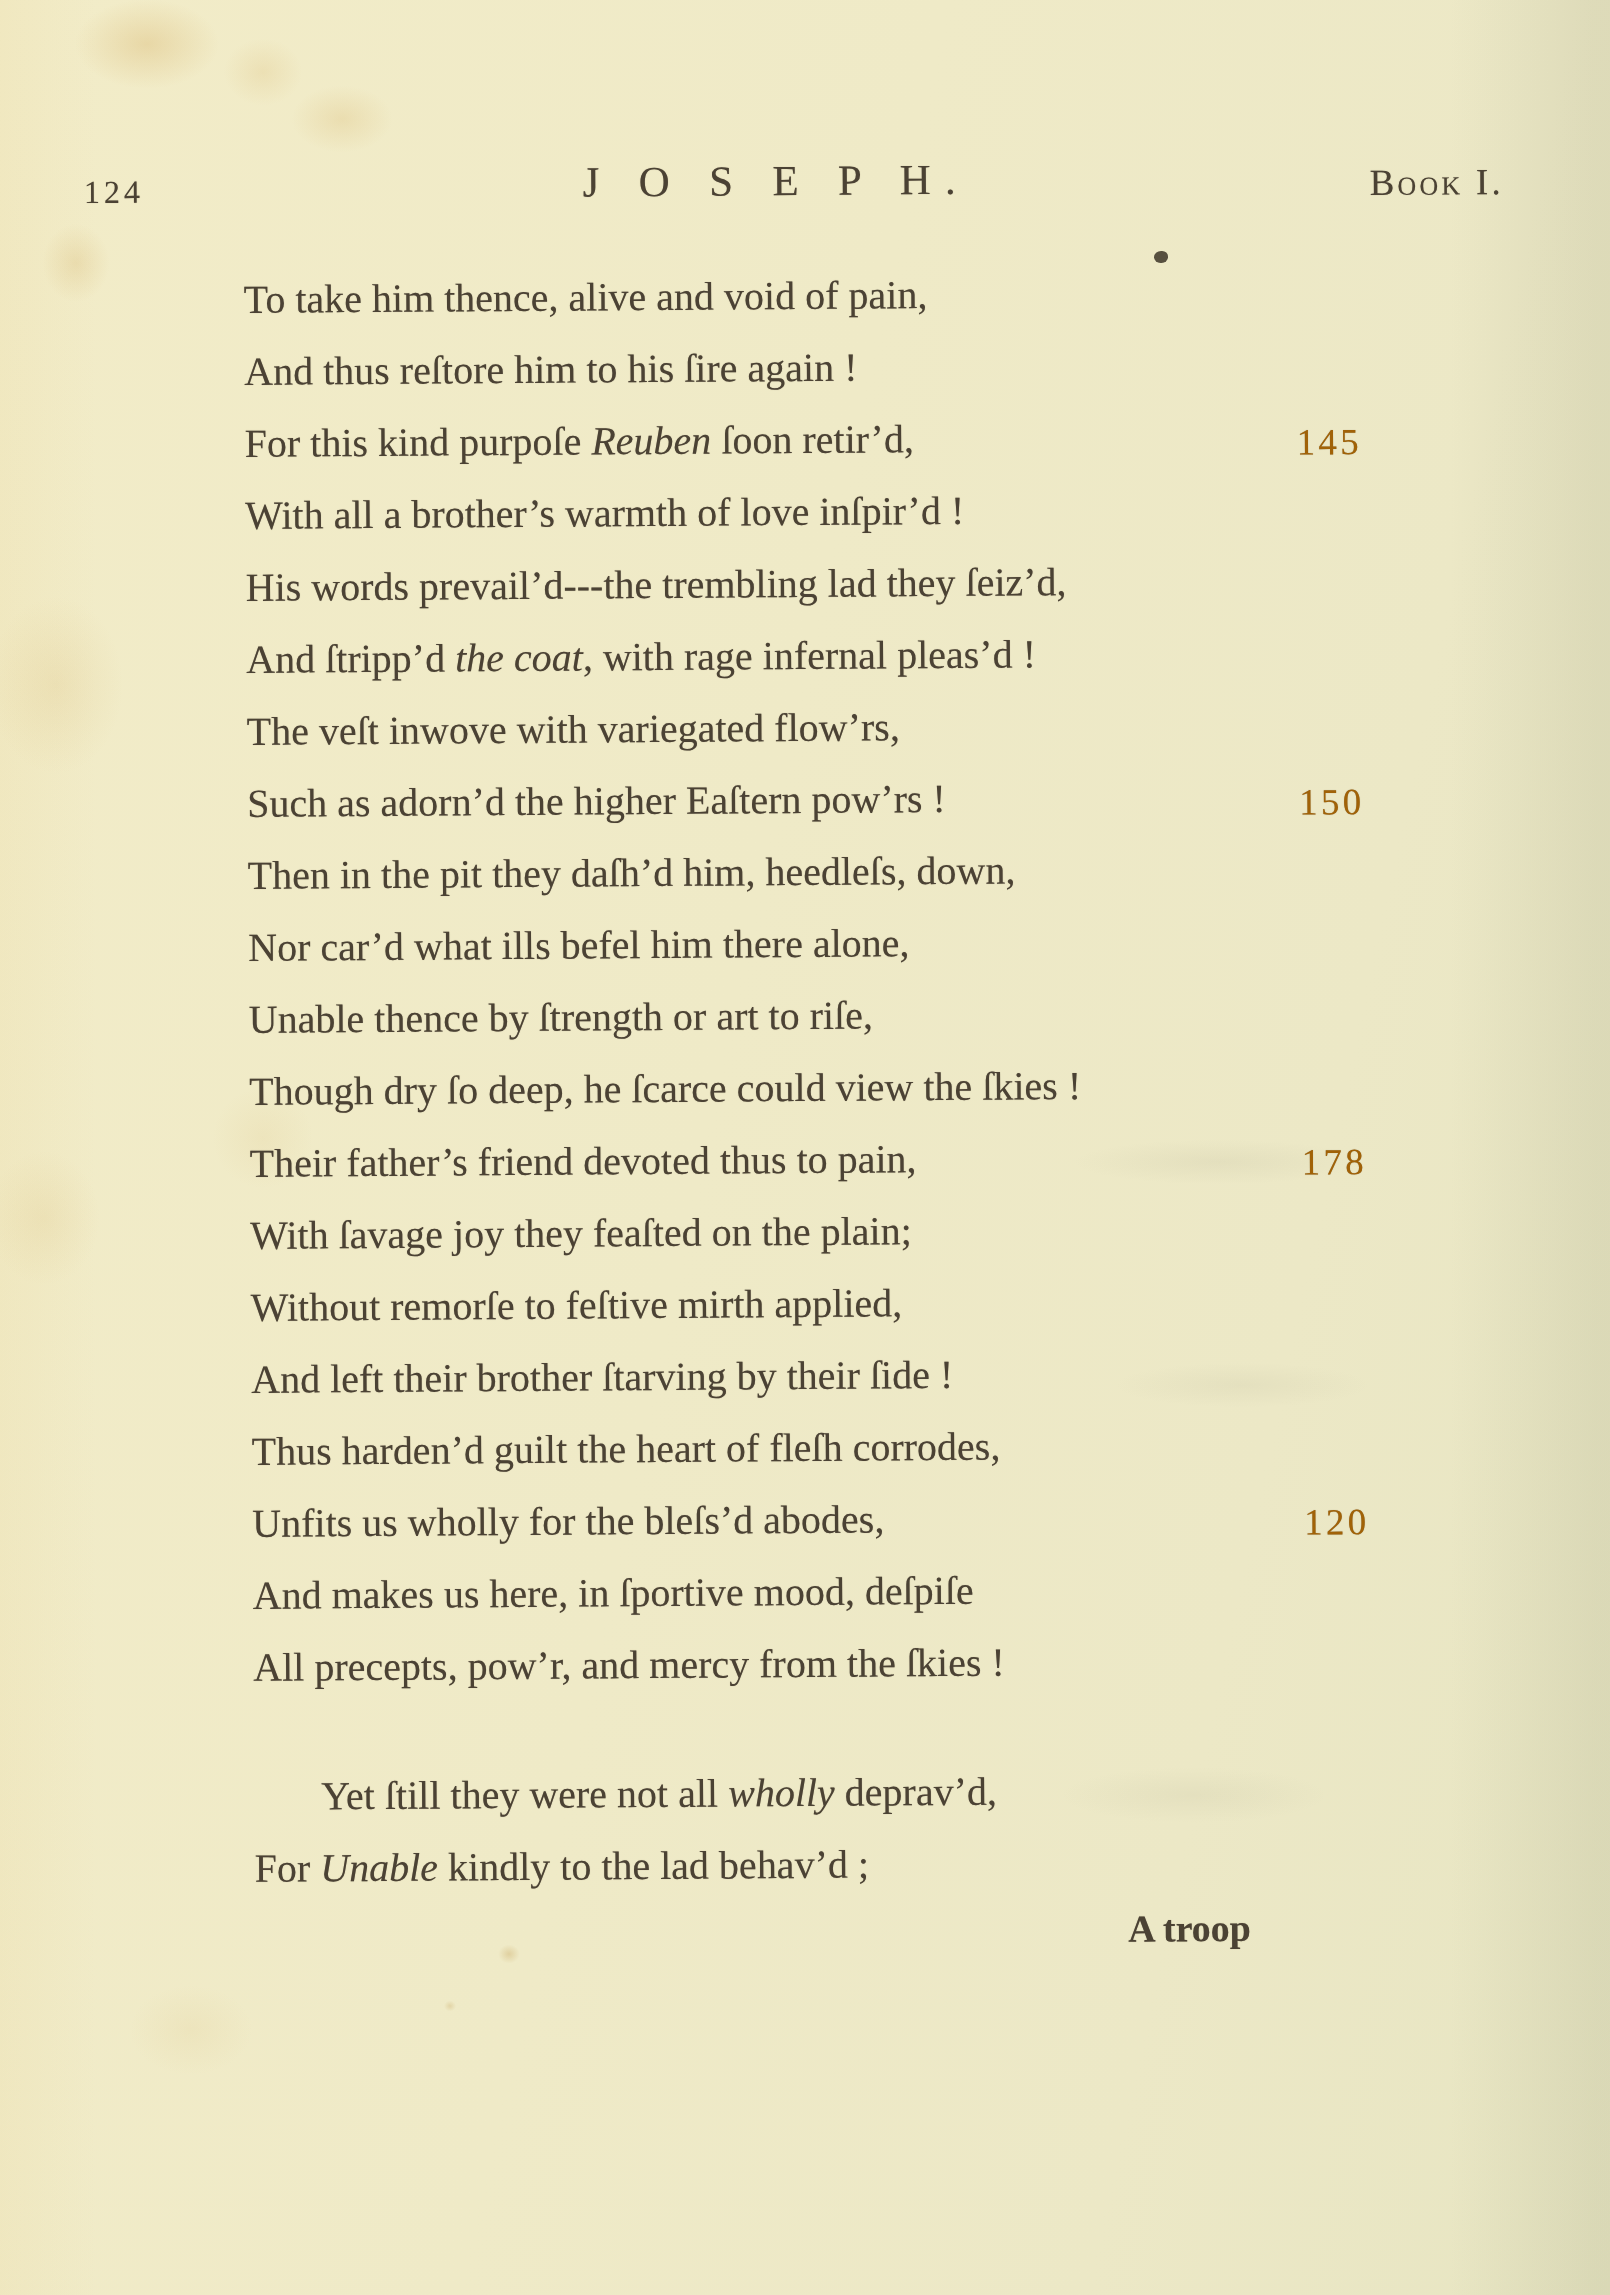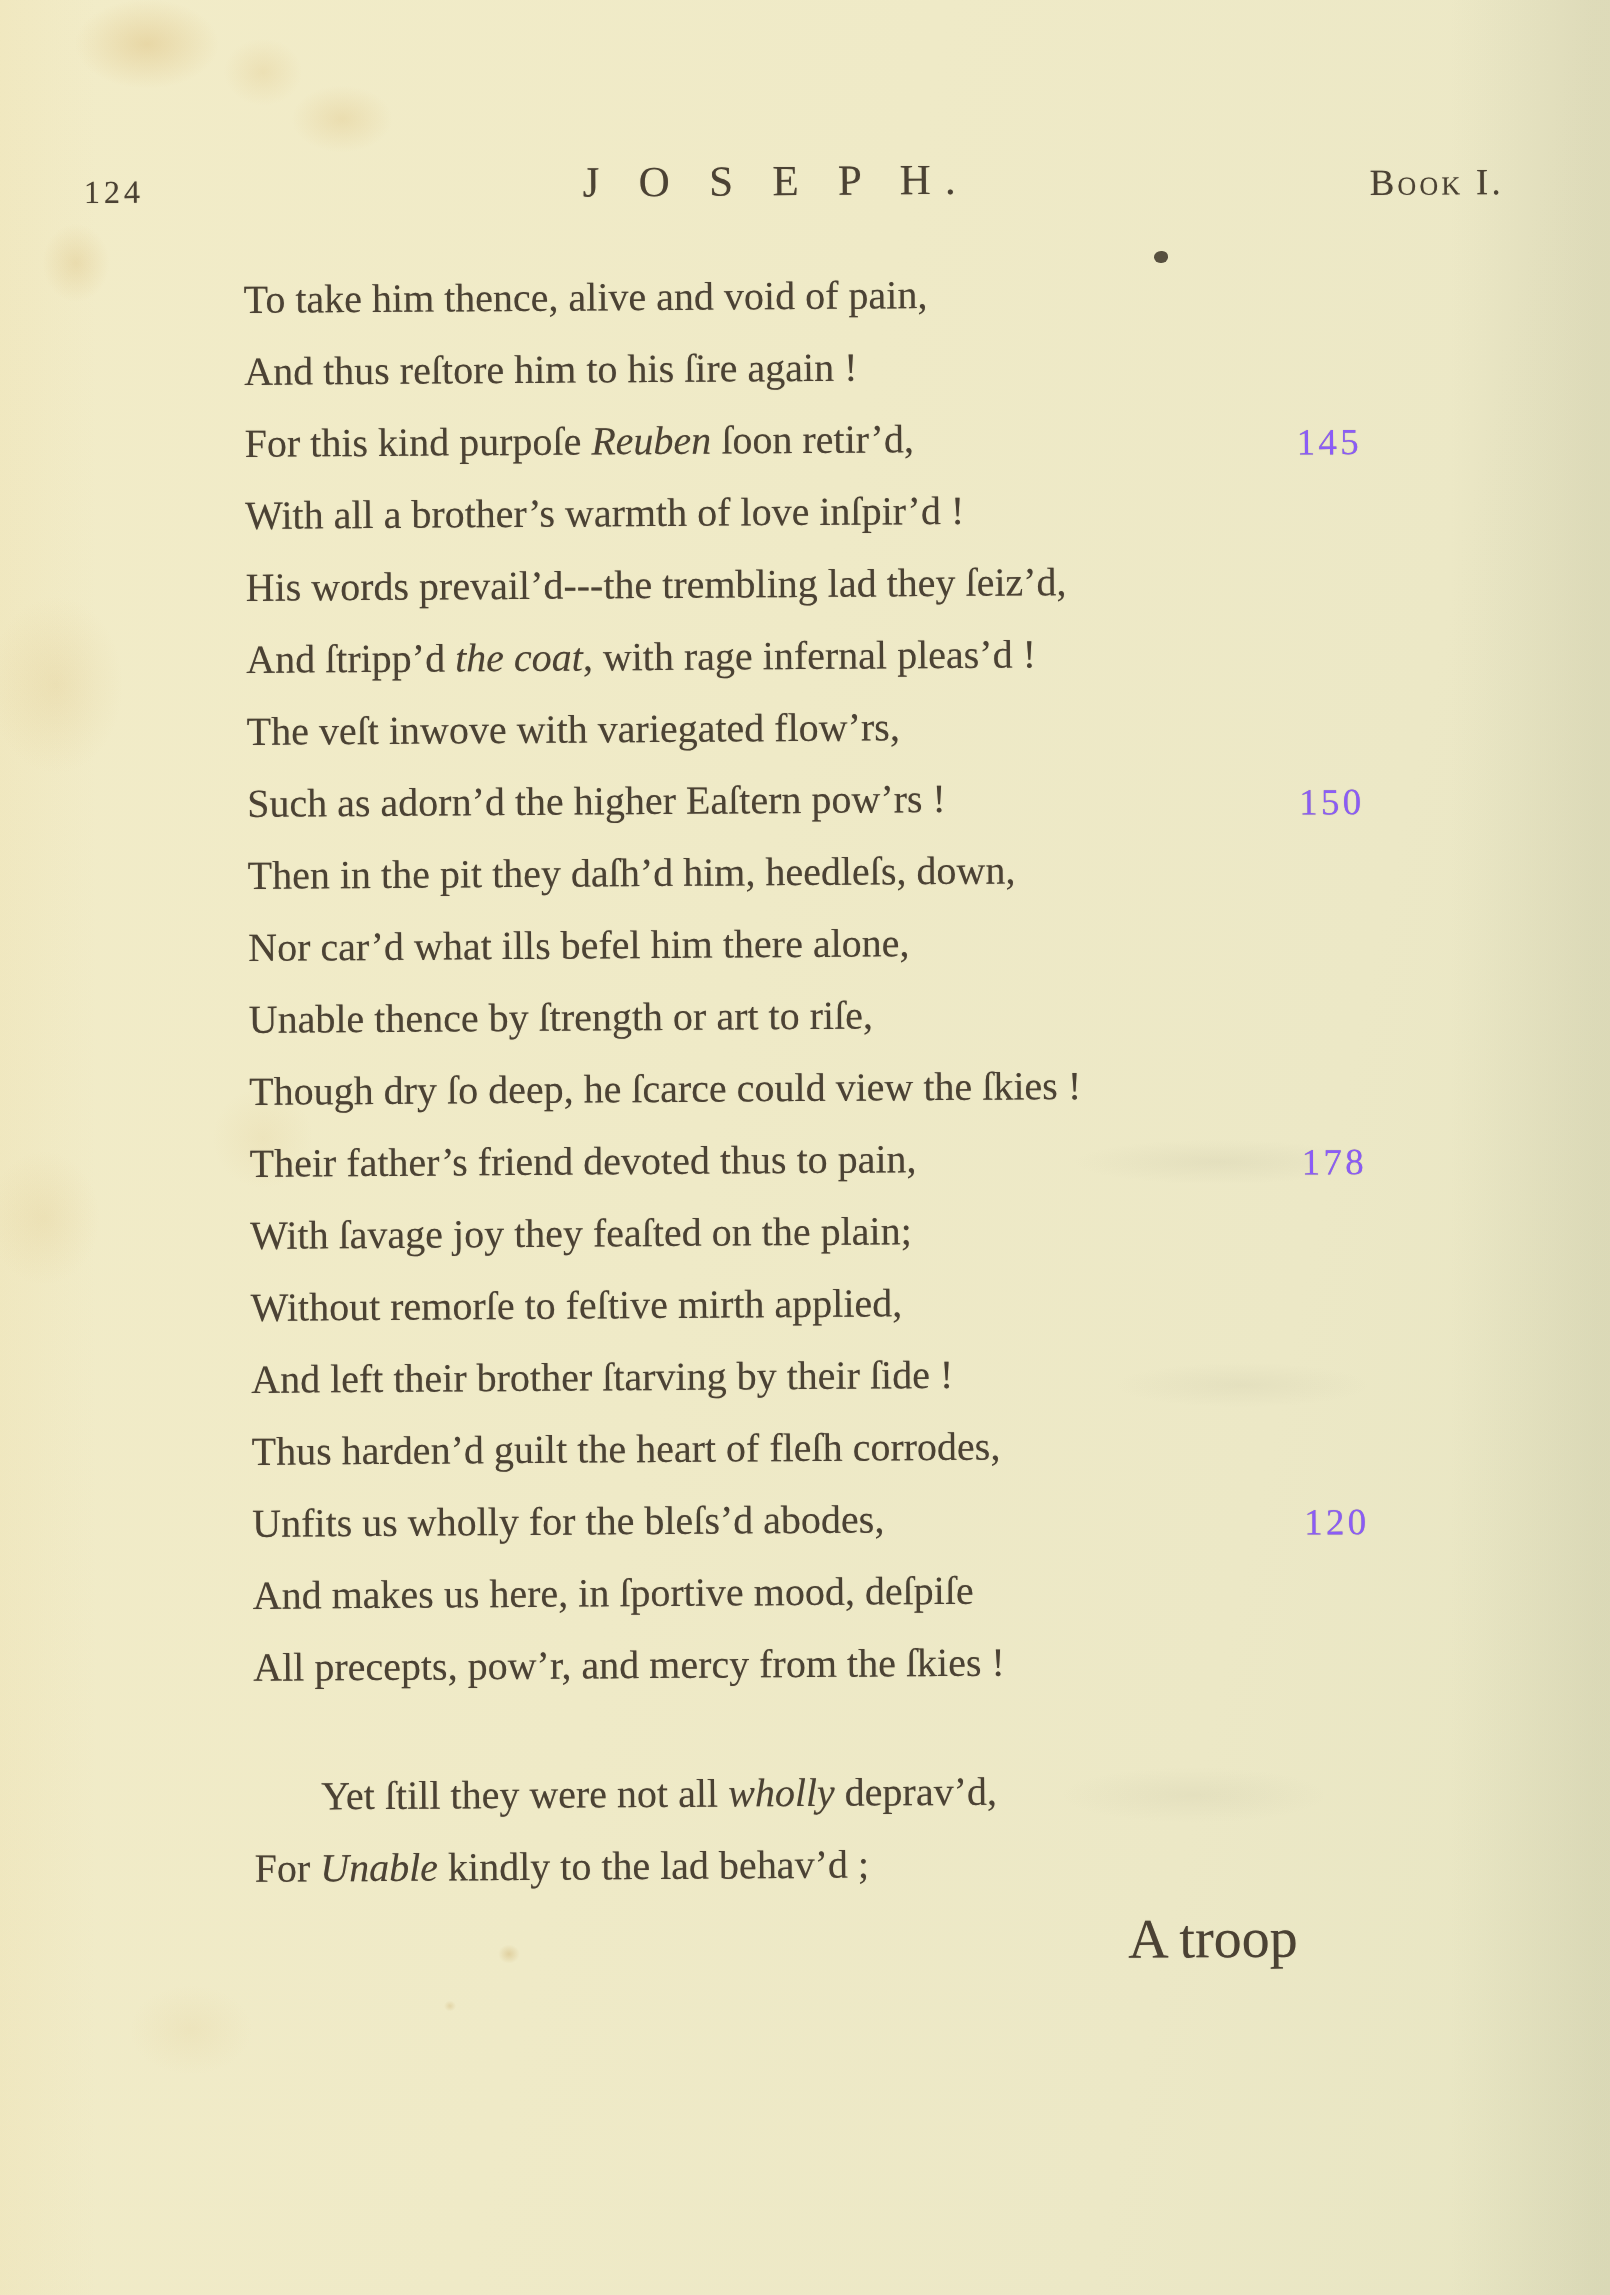--- a/index.html
+++ b/index.html
@@ -60,25 +60,26 @@
     height: 72px; line-height: 72px;
     white-space: nowrap;
   }
   .line.indent { padding-left: 67px; }
   .line.stanza-break { margin-top: 57px; }
   .line em { }
   .line-num {
     position: absolute; left: 1052px; top: 6.4px;
     line-height: 72px;
     font-size: 37px; letter-spacing: 3.2px;
-    color: #8b5cf6;
+    color: #a16207;
   }
   .catchword {
     position: absolute; left: 1121px; top: 1909px;
-    font-size: 56px;
+    font-size: 38px;
+    font-weight: bold;
   }
   .ink-spot {
     position: absolute; left: 1154px; top: 251px;
     width: 13.5px; height: 12px;
     background: #57503f;
     border-radius: 55% 45% 50% 50%;
     filter: blur(0.6px);
   }
 </style>
 </head>

